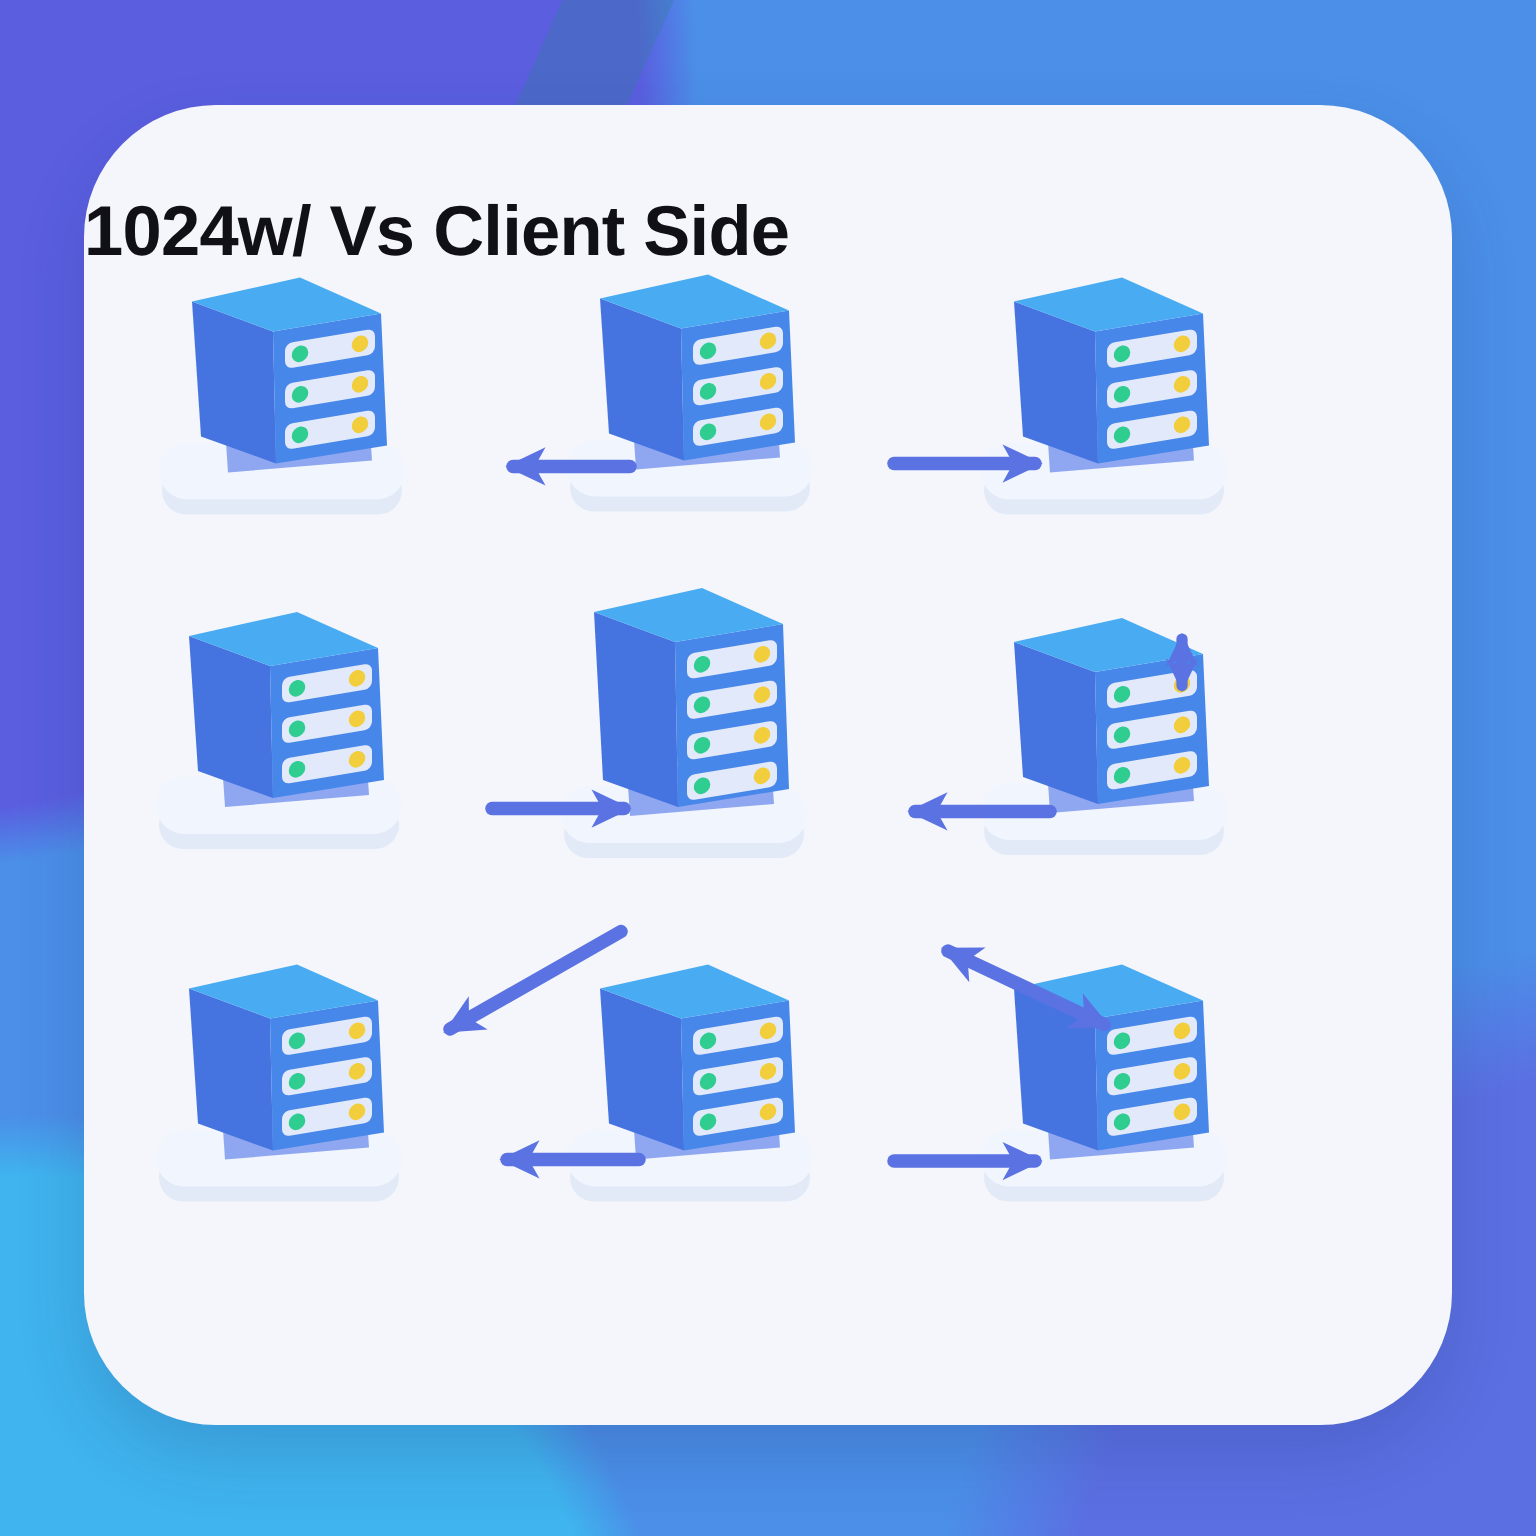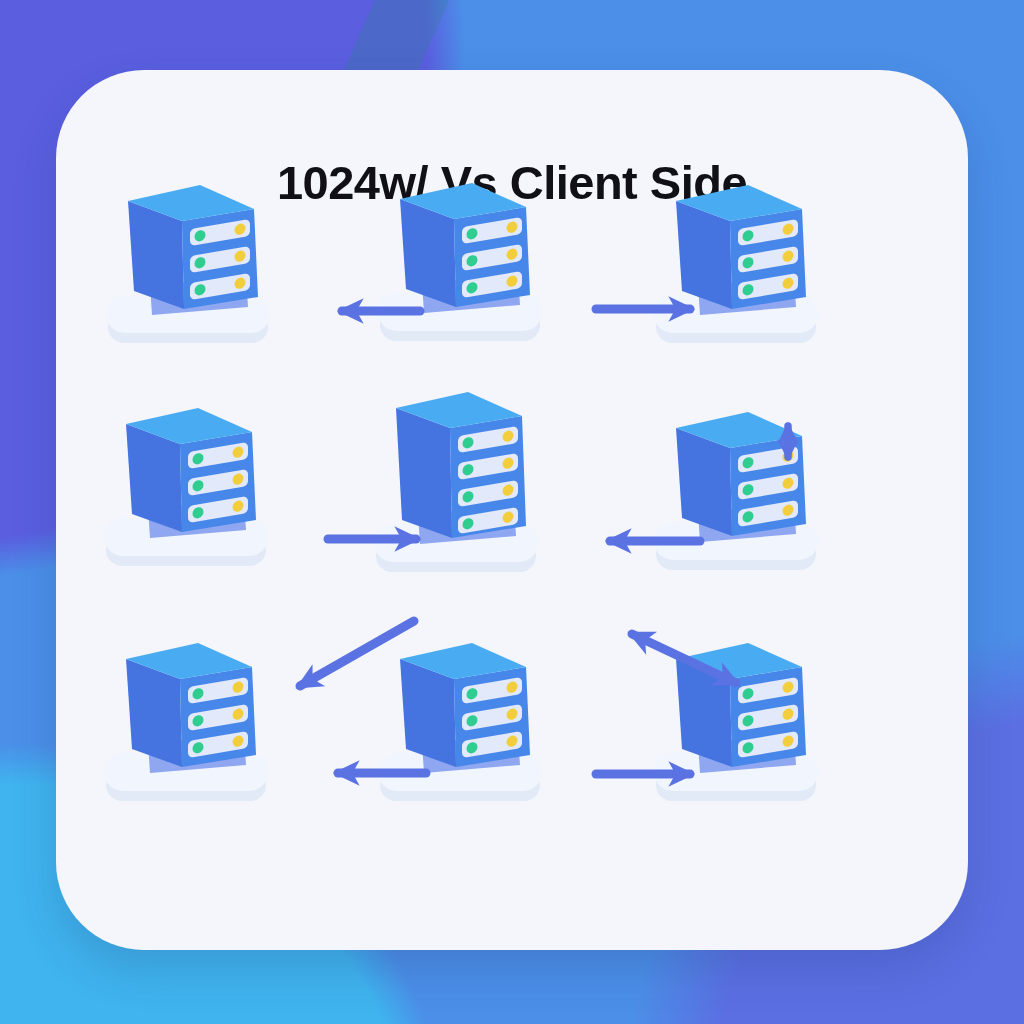--- a/index.html
+++ b/index.html
@@ -15,21 +15,21 @@
   .teal-streak{
     position:absolute;left:338px;top:-60px;width:68px;height:300px;
     background:rgba(45,130,150,.30);transform:rotate(24deg);border-radius:20px;
   }
   .card{
     position:absolute;left:56px;top:70px;width:912px;height:880px;
     background:var(--card-bg);border-radius:88px;
     box-shadow:0 20px 44px rgba(35,55,120,.20);
   }
   .title{
-    margin:0;padding-top:85px;text-align:center;
+    margin:0;padding-top:56px;text-align:left;
     font-size:47px;font-weight:800;letter-spacing:-.5px;color:var(--title-color);
   }
   .node{position:absolute;}
   .node svg{display:block;width:100%;height:100%;}
   .n-tl{left:104px;top:175px;width:168px;height:170px;}
   .n-tc{left:376px;top:173px;width:168px;height:170px;}
   .n-tr{left:652px;top:175px;width:168px;height:170px;}
   .n-ml{left:102px;top:398px;width:168px;height:170px;}
   .n-mc{left:372px;top:382px;width:172px;height:192px;}
   .n-mr{left:652px;top:402px;width:168px;height:170px;}

